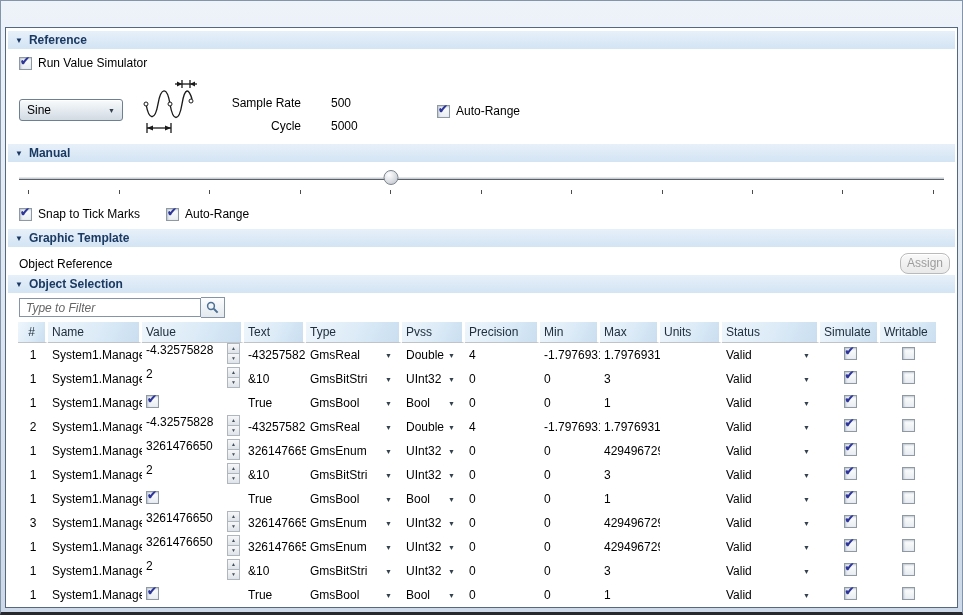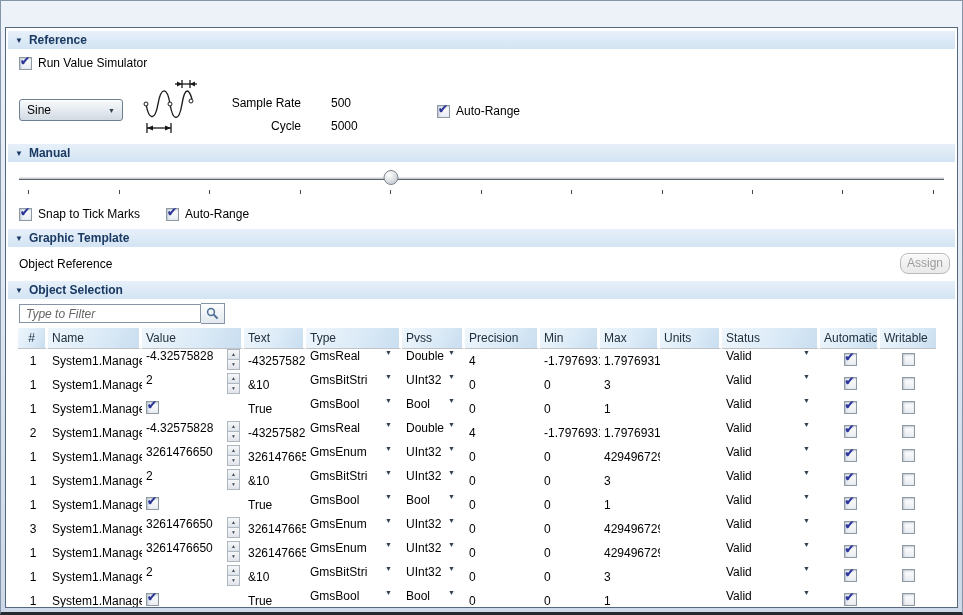--- a/index.html
+++ b/index.html
@@ -58,21 +58,21 @@
   .slider-track { position:absolute; left:0; right:0; top:7px; height:3px;
                   background:linear-gradient(#f2f2f2,#bcc1c6); border-bottom:1px solid #5a636d; }
   .slider-thumb { position:absolute; top:0px; width:15px; height:15px; border-radius:50%;
                   background:radial-gradient(circle at 35% 30%, #ffffff, #dadde1 55%, #b6bcc3);
                   border:1px solid #7b858f; transform:translateX(-50%); cursor:pointer; }
   .slider-ticks { position:absolute; left:0; right:0; top:20px; height:5px; }
   .slider-ticks .tick { position:absolute; width:1px; height:4px; background:#4c4c4c; }
   .manual-cbs { display:flex; gap:26px; margin-top:7px; }
 
   
-  .gt-row { display:flex; align-items:center; padding:6px 6px 6px 12px; }
+  .gt-row { display:flex; align-items:center; padding:6px 6px 0 12px; }
   .assign-btn { margin-left:auto; min-width:44px; height:21px; padding:0 6px;
                 border:1px solid #bababa; border-radius:8px;
                 background:linear-gradient(#f9f9f9,#e9e9e9); box-shadow:inset 0 1px 0 #fff;
                 color:#9d9d9d; font-size:12px; line-height:19px; text-align:center; }
 
   
   .filter-row { display:flex; align-items:center; padding:4px 0 4px 12px; }
   .filter-input { width:182px; height:19px; border:1px solid #8595a5; padding:0 6px;
                   font-family:"Liberation Sans", sans-serif; font-size:12px; }
   .filter-input::placeholder { font-style:italic; color:#666; }
@@ -89,21 +89,21 @@
   .sim-table th:last-child { border-right:none; }
   .sim-table td { height:24px; padding:0 4px; white-space:nowrap; overflow:hidden; }
   .c-num, th.h-num { text-align:center; padding:0 2px; }
   .c-value { padding:0 2px; }
   .vwrap { display:flex; align-items:flex-start; justify-content:space-between; height:24px; }
   .spin { display:flex; flex-direction:column; width:13px; height:21px; }
   .spin i { flex:1; font-style:normal; font-size:5px; line-height:9px; text-align:center;
             color:#45525f; border:1px solid #aeb6bf; background:linear-gradient(#f6f7f8,#dfe3e8);
             cursor:pointer; }
   .spin i:first-child { border-bottom:none; }
-  .ddflex { display:flex; height:24px; }
+  .ddflex { display:flex; align-items:center; height:24px; }
   .ddflex .txt { flex:1 1 auto; overflow:hidden; }
   .ddflex .dd { flex:0 0 auto; font-size:7px; color:#33404e; padding-right:6px; cursor:pointer; }
   .c-sim, .c-writ { text-align:center; }
   .c-sim .cb, .c-writ .cb { display:inline-block; }
 </style>
 </head>
 <body>
 
 <div class="window">
 
@@ -240,21 +240,21 @@
             <th>Name</th>
             <th>Value</th>
             <th>Text</th>
             <th>Type</th>
             <th>Pvss</th>
             <th>Precision</th>
             <th>Min</th>
             <th>Max</th>
             <th>Units</th>
             <th>Status</th>
-            <th>Automatic</th>
+            <th>Simulate</th>
             <th>Writable</th>
           </tr>
         </thead>
       <tbody>
           <tr>
             <td class="c-num">1</td>
             <td class="c-name">System1.Managen</td>
             <td class="c-value">
               <div class="vwrap">
                 <span>-4.32575828</span>

